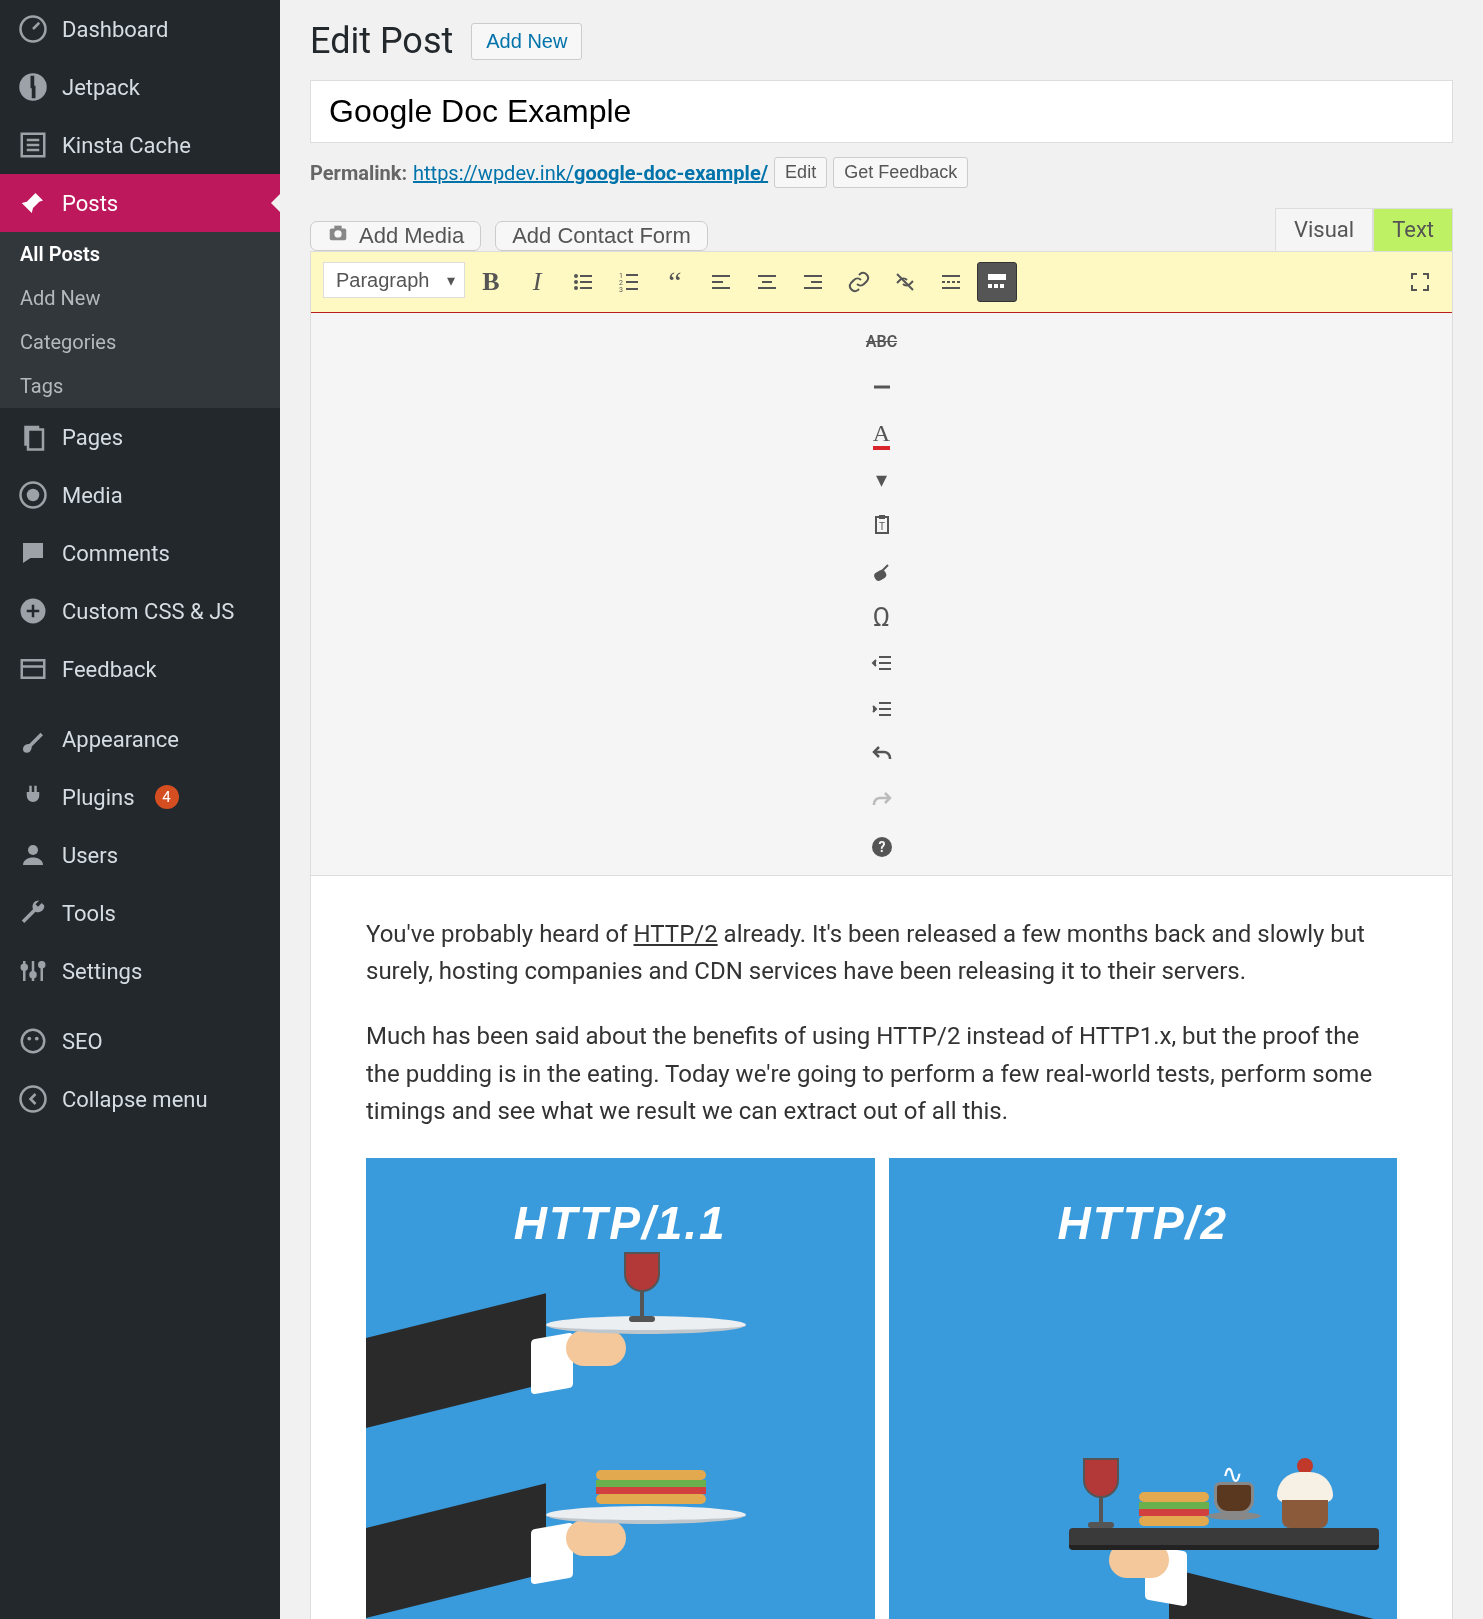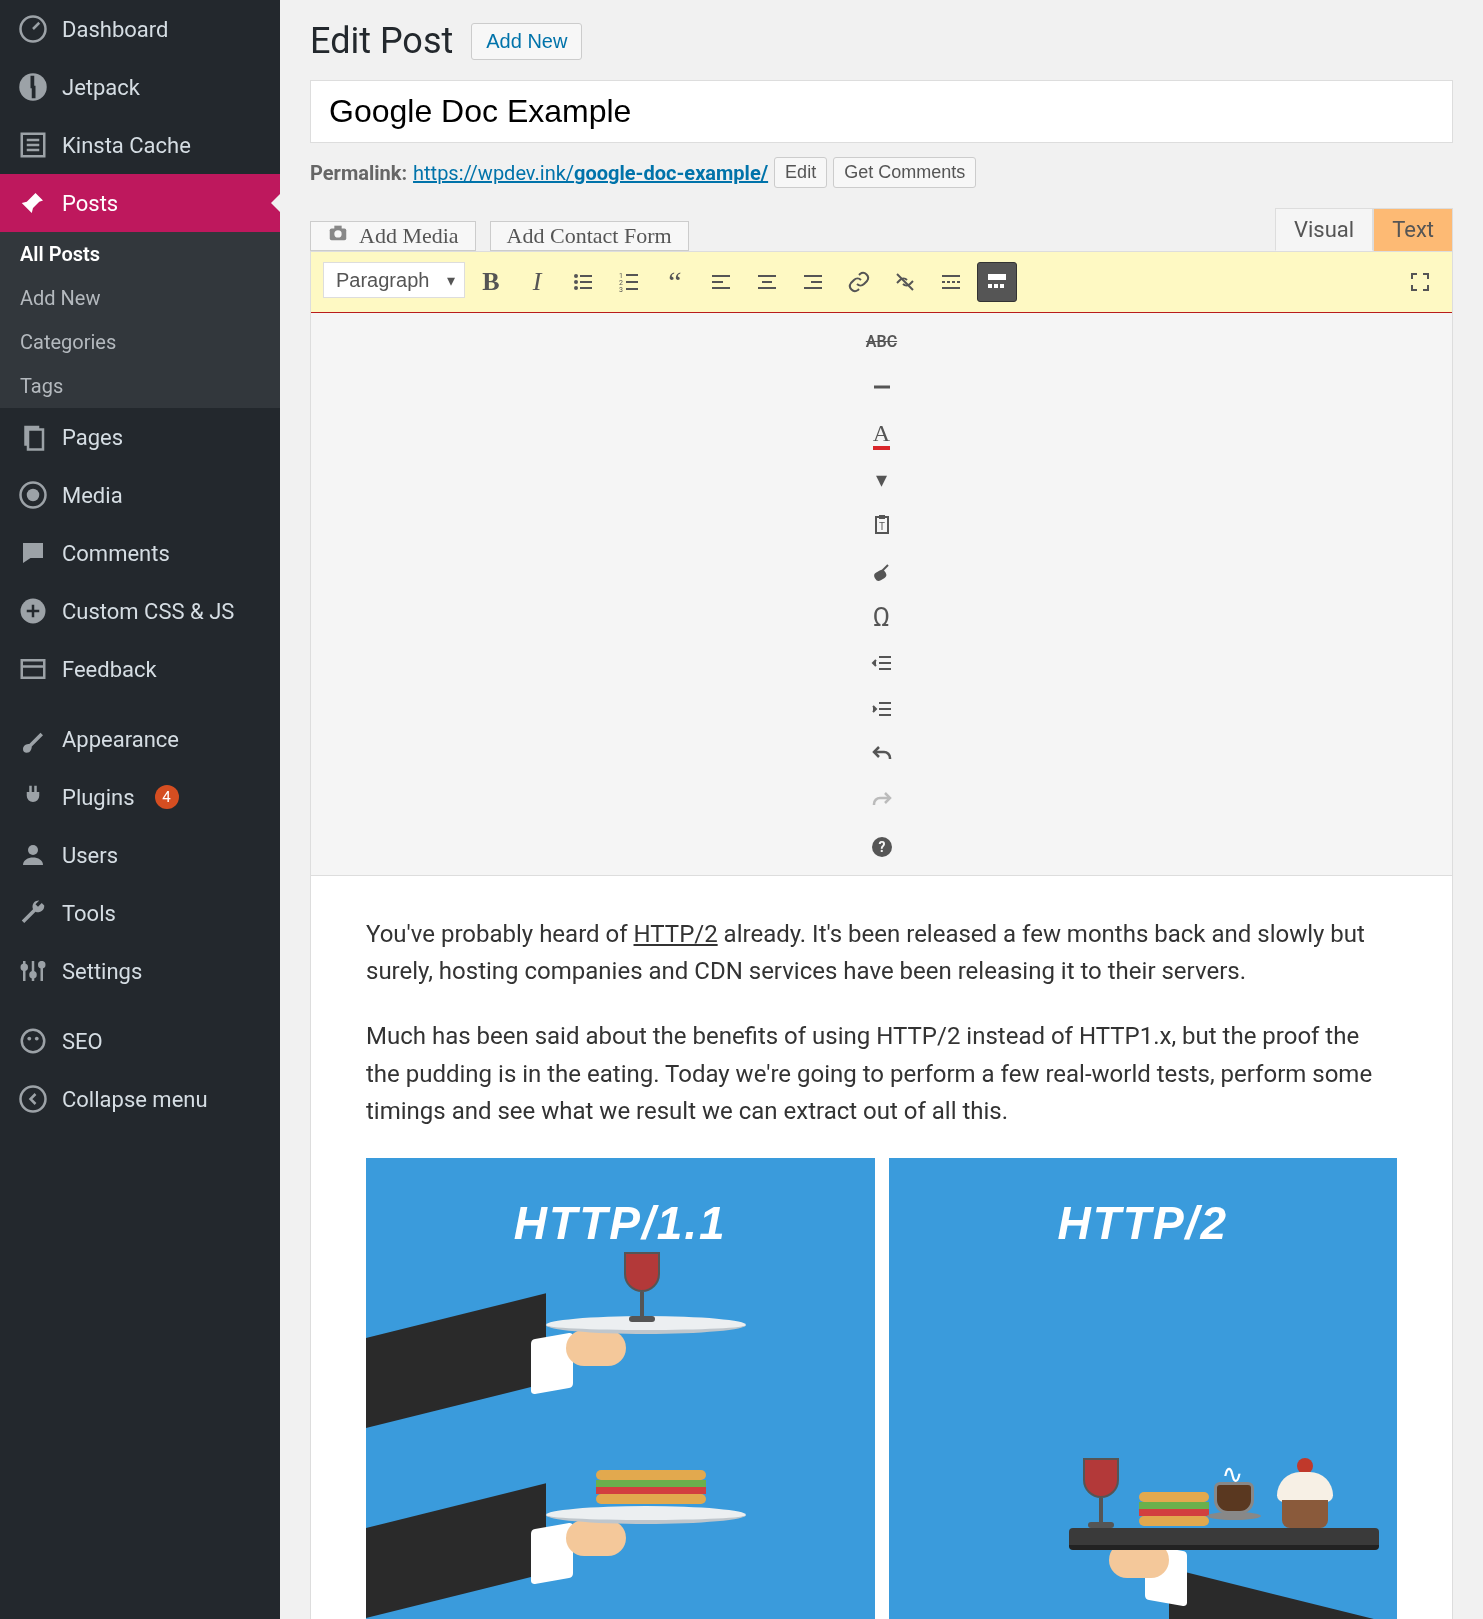--- a/index.html
+++ b/index.html
@@ -21,21 +21,21 @@
   .page-title { font-size:36px; font-weight:400; color:#23282d;text-align:right; }
   .btn-top { background:#f7f7f7; border:1px solid #ccc; padding:6px 14px; font-size:20px; color:#0073aa; cursor:pointer; border-radius:3px; }
 
   .title-input { width:100%; font-size:32px; padding:12px 18px; border:1px solid #ddd; background:#fff; margin-bottom:14px; }
   .permalink-row { font-size:20px; color:#666; margin-bottom:20px; display:flex; align-items:center; flex-wrap:wrap; gap:6px; }
   .permalink-row a { color:#0073aa; text-decoration:underline; }
   .permalink-row .sm-btn { border:1px solid #ccc; background:#f7f7f7; padding:4px 10px; font-size:18px; color:#555; border-radius:3px; cursor:pointer; }
 
   .media-row { display:flex; gap:14px; margin-bottom:0; align-items:flex-end; justify-content:space-between; }
   .media-left { display:flex; gap:14px; }
-  .btn-media { border:1px solid #ccc; background:#f7f7f7; padding:0 16px; font-size:22px; color:#555; border-radius:0; cursor:pointer; display:flex; align-items:center; gap:10px;font-family:Liberation Serif, serif; }
+  .btn-media { border:1px solid #ccc; background:#f7f7f7; padding:0 16px; font-size:22px; color:#555; border-radius:7px; cursor:pointer; display:flex; align-items:center; gap:10px; }
   .tabs { display:flex; }
   .tab { border:1px solid #ddd; border-bottom:none; padding:8px 18px; font-size:22px; color:#555; background:#f1f1f1; cursor:pointer; }
   .tab.active { background:#f5f5f5; border-bottom:1px solid #f5f5f5; position:relative; z-index:2; }
 
   .editor-wrap { border:1px solid #ddd; background:#fff; }
   .toolbar { background:#fef9c3; border-bottom:1px solid #b91c1c; padding:10px 12px; display:flex; flex-wrap:wrap; align-items:flex-start; gap:6px; position:relative; }
   .fmt-select { border:1px solid #ddd; background:#fff; padding:6px 34px 6px 12px; font-size:20px; color:#555; position:relative; appearance:none; }
   .sel-wrap { position:relative; }
   .sel-wrap::after { content:"▾"; position:absolute; right:10px; top:50%; transform:translateY(-50%); color:#555; pointer-events:none;}
   .tb-btn { width:40px; height:40px; display:flex; align-items:center; justify-content:center; color:#555; cursor:pointer; border-radius:3px; font-size:22px; }
@@ -255,38 +255,38 @@
       <h1 class="page-title">Edit Post</h1>
       <button class="btn-top">Add New</button>
     </div>
 
     <input class="title-input" value="Google Doc Example" style="">
 
     <div class="permalink-row">
       <strong>Permalink:</strong>
       <a href="#"><span>https://wpdev.ink/</span><strong>google-doc-example/</strong></a>
       <button class="sm-btn">Edit</button>
-      <button class="sm-btn">Get Comments</button>
+      <button class="sm-btn">Get Feedback</button>
     </div>
 
     <div class="media-row">
       <div class="media-left">
         <button class="btn-media">
           <span><svg width="22" height="22" viewBox="0 0 24 24" fill="#888">
                 <rect x="3" y="7" width="18" height="13" rx="2"></rect>
                 <circle cx="12" cy="13" r="4" fill="#f7f7f7"></circle>
                 <rect x="8" y="4" width="8" height="4"></rect>
               </svg></span>
           <span>Add Media</span>
         </button>
         <button class="btn-media">Add Contact Form</button>
       </div>
       <div class="tabs">
         <div class="tab active">Visual</div>
-        <div class="tab" style="background:#fdba74">Text</div>
+        <div class="tab" style="background:#bef264">Text</div>
       </div>
     </div>
 
     <div class="editor-wrap">
       <div class="toolbar">
         <span class="sel-wrap"><select class="fmt-select"><option>Paragraph</option></select></span>
         <span class="tb-btn">
             <b style="font-family:serif;font-size:26px">B</b>
           </span>
         <span class="tb-btn">

